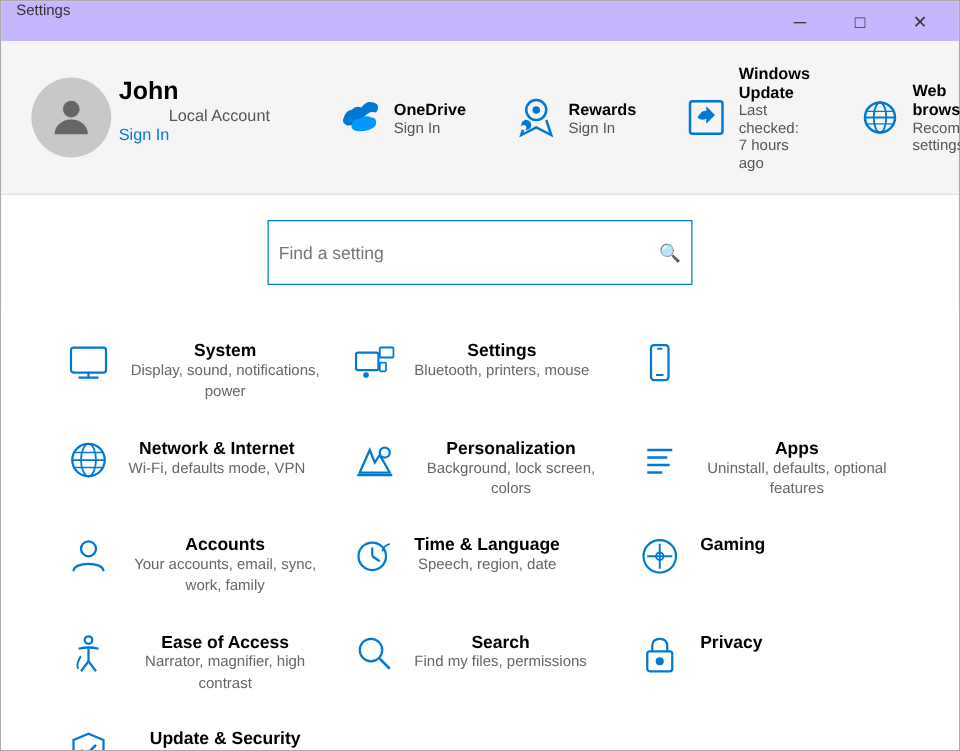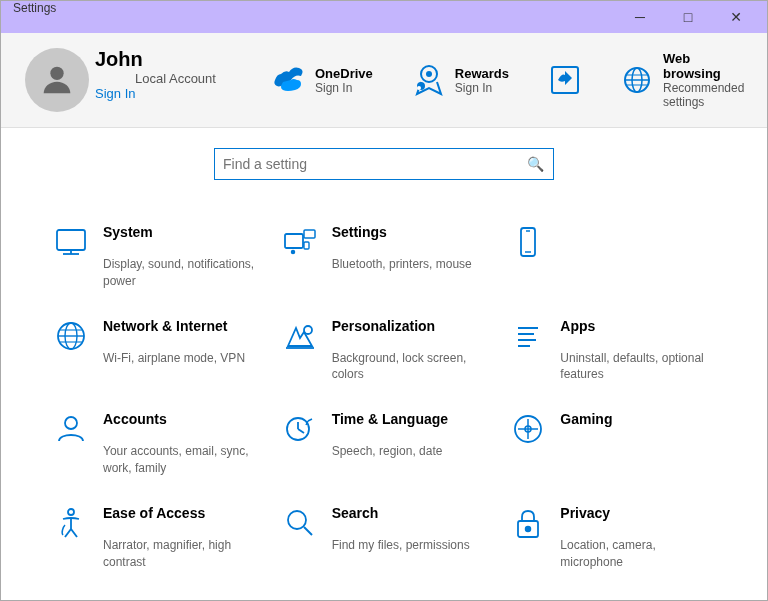--- a/index.html
+++ b/index.html
@@ -100,21 +100,21 @@
     .header-link-text .link-sub { font-size: 12px; color: #555; }
     .search-area {
       padding: 20px 0;
       display: flex;
       justify-content: center;
       background: #fff;
       flex-shrink: 0;
     }
     .search-box {
       width: 340px;
-      height: 32px;
+      height: 52px;
       border: 1px solid #0078d4;
       display: flex;
       align-items: center;
       padding: 0 8px;
       background: #fff;
     }
     .search-box input {
       flex: 1;
       border: none;
       outline: none;
@@ -126,41 +126,42 @@
     .settings-grid {
       flex: 1;
       overflow-y: auto;
       padding: 10px 40px 20px 40px;
       background: #fff;
     }
     .grid-row {
       display: grid;
       grid-template-columns: repeat(3, 1fr);
       gap: 0;
+      text-align: center;
     }
     .setting-item {
       display: flex;
       align-items: flex-start;
       gap: 14px;
       padding: 14px 12px;
       cursor: pointer;
       border-radius: 4px;
     }
     .setting-icon {
       width: 36px;
       height: 36px;
       flex-shrink: 0;
       display: flex;
       align-items: center;
       justify-content: center;
       color: #0078d4;
     }
     .setting-icon svg { width: 32px; height: 32px; fill: none; stroke: #0078d4; stroke-width: 1.5; }
     .setting-text .setting-title { font-size: 14px; font-weight: 600; color: #000; }
-    .setting-text .setting-desc { font-size: 12px; color: #666; line-height: 1.4; margin-top: 16px; }
+    .setting-text .setting-desc { font-size: 12px; color: #666; line-height: 1.4; margin-top: 0; }
     ::-webkit-scrollbar { width: 8px; }
     ::-webkit-scrollbar-track { background: #f0f0f0; }
     ::-webkit-scrollbar-thumb { background: #ccc; border-radius: 4px; }
   </style>
 </head>
 <body>
 
 <div class="window">
 
   <div class="title-bar">
@@ -218,20 +219,24 @@
         </div>
       </div>
 
       <div class="header-link-item">
         <div class="header-link-icon">
           <svg width="30" height="30" viewBox="0 0 30 30" fill="none">
             <rect x="2" y="2" width="26" height="26" rx="2" stroke="#0078d4" stroke-width="2"></rect>
             <path d="M8 15 Q12 8 15 10 L15 6 L22 13 L15 20 L15 16 Q11 18 8 15Z" fill="#0078d4"></path>
           </svg>
         </div>
+        <div class="header-link-text">
+          <div class="link-title">Windows Update</div>
+          <div class="link-sub">Last checked: 7 hours ago</div>
+        </div>
       </div>
 
       <div class="header-link-item">
         <div class="header-link-icon">
           <svg width="30" height="30" viewBox="0 0 30 30" fill="none">
             <circle cx="15" cy="15" r="12" stroke="#0078d4" stroke-width="2"></circle>
             <ellipse cx="15" cy="15" rx="5" ry="12" stroke="#0078d4" stroke-width="1.5"></ellipse>
             <line x1="3" y1="15" x2="27" y2="15" stroke="#0078d4" stroke-width="1.5"></line>
             <line x1="4" y1="10" x2="26" y2="10" stroke="#0078d4" stroke-width="1"></line>
             <line x1="4" y1="20" x2="26" y2="20" stroke="#0078d4" stroke-width="1"></line>
@@ -302,21 +307,21 @@
           <svg viewBox="0 0 32 32">
             <circle cx="16" cy="16" r="13" stroke="#0078d4" stroke-width="1.8" fill="none"></circle>
             <ellipse cx="16" cy="16" rx="6" ry="13" stroke="#0078d4" stroke-width="1.4" fill="none"></ellipse>
             <line x1="3" y1="16" x2="29" y2="16" stroke="#0078d4" stroke-width="1.4"></line>
             <line x1="4.5" y1="10" x2="27.5" y2="10" stroke="#0078d4" stroke-width="1.1"></line>
             <line x1="4.5" y1="22" x2="27.5" y2="22" stroke="#0078d4" stroke-width="1.1"></line>
           </svg>
         </div>
         <div class="setting-text">
           <div class="setting-title">Network &amp; Internet</div>
-          <div class="setting-desc">Wi-Fi, airplane mode, VPN</div>
+          <div class="setting-desc">Wi-Fi, defaults mode, VPN</div>
         </div>
       </div>
 
       <div class="setting-item">
         <div class="setting-icon">
           <svg viewBox="0 0 32 32">
             <path d="M4 26 L12 8 L16 18 L20 12 L28 26 Z" stroke="#0078d4" stroke-width="1.8" fill="none"></path>
             <circle cx="24" cy="10" r="4" stroke="#0078d4" stroke-width="1.8" fill="none"></circle>
             <line x1="2" y1="28" x2="30" y2="28" stroke="#0078d4" stroke-width="1.8"></line>
           </svg>
@@ -423,21 +428,20 @@
       <div class="setting-item">
         <div class="setting-icon">
           <svg viewBox="0 0 32 32">
             <rect x="6" y="14" width="20" height="16" rx="2" stroke="#0078d4" stroke-width="1.8" fill="none"></rect>
             <path d="M10 14 L10 10 Q10 4 16 4 Q22 4 22 10 L22 14" stroke="#0078d4" stroke-width="1.8" fill="none"></path>
             <circle cx="16" cy="22" r="2.5" fill="#0078d4"></circle>
           </svg>
         </div>
         <div class="setting-text">
           <div class="setting-title">Privacy</div>
-          <div class="setting-desc">Location, camera, microphone</div>
         </div>
       </div>
     </div>
 
     <div class="grid-row">
 
       <div class="setting-item">
         <div class="setting-icon">
           <svg viewBox="0 0 32 32">
             <path d="M16 3 L28 8 L28 18 Q28 26 16 30 Q4 26 4 18 L4 8 Z" stroke="#0078d4" stroke-width="1.8" fill="none"></path>

